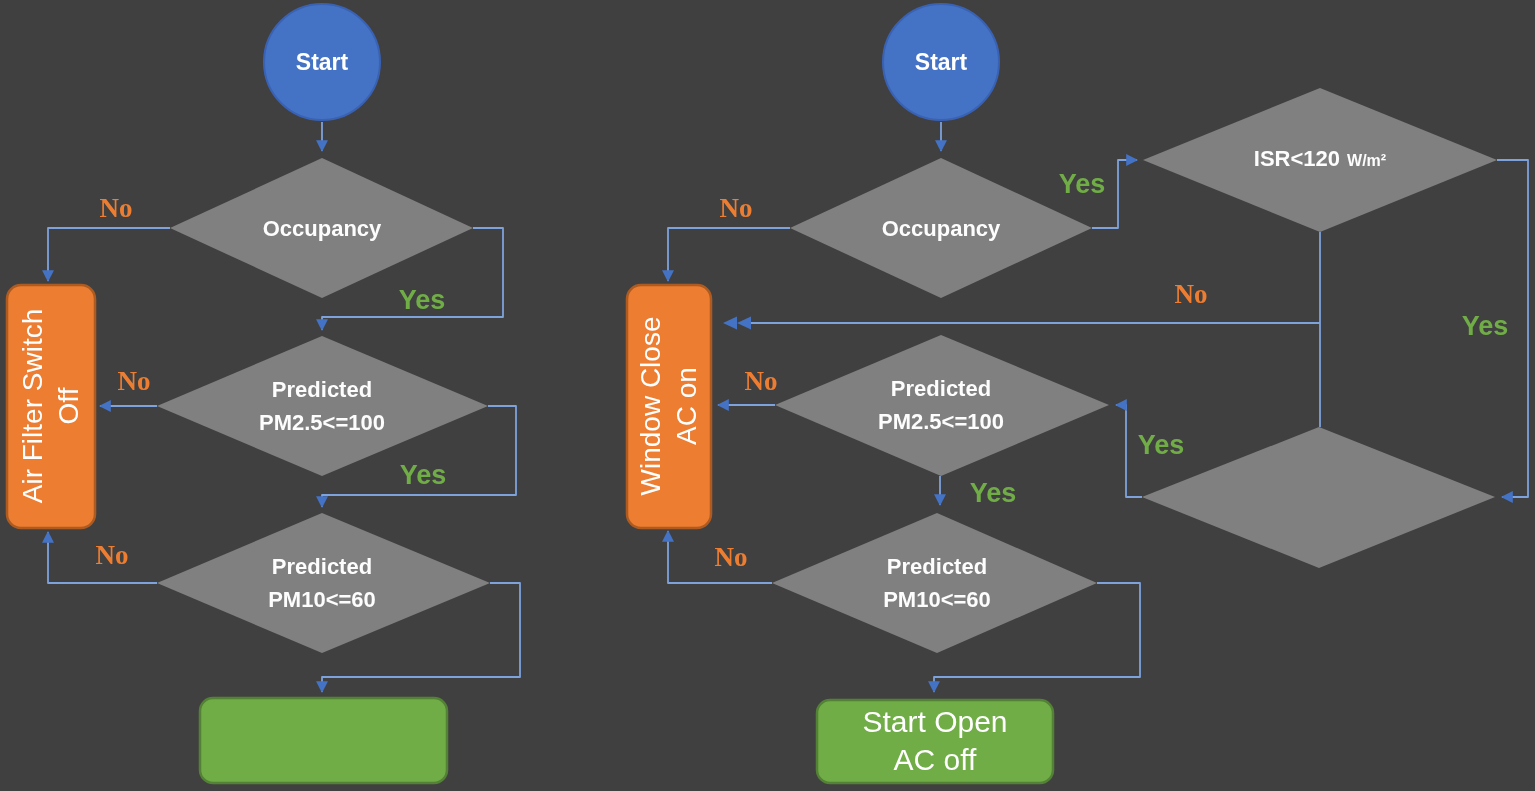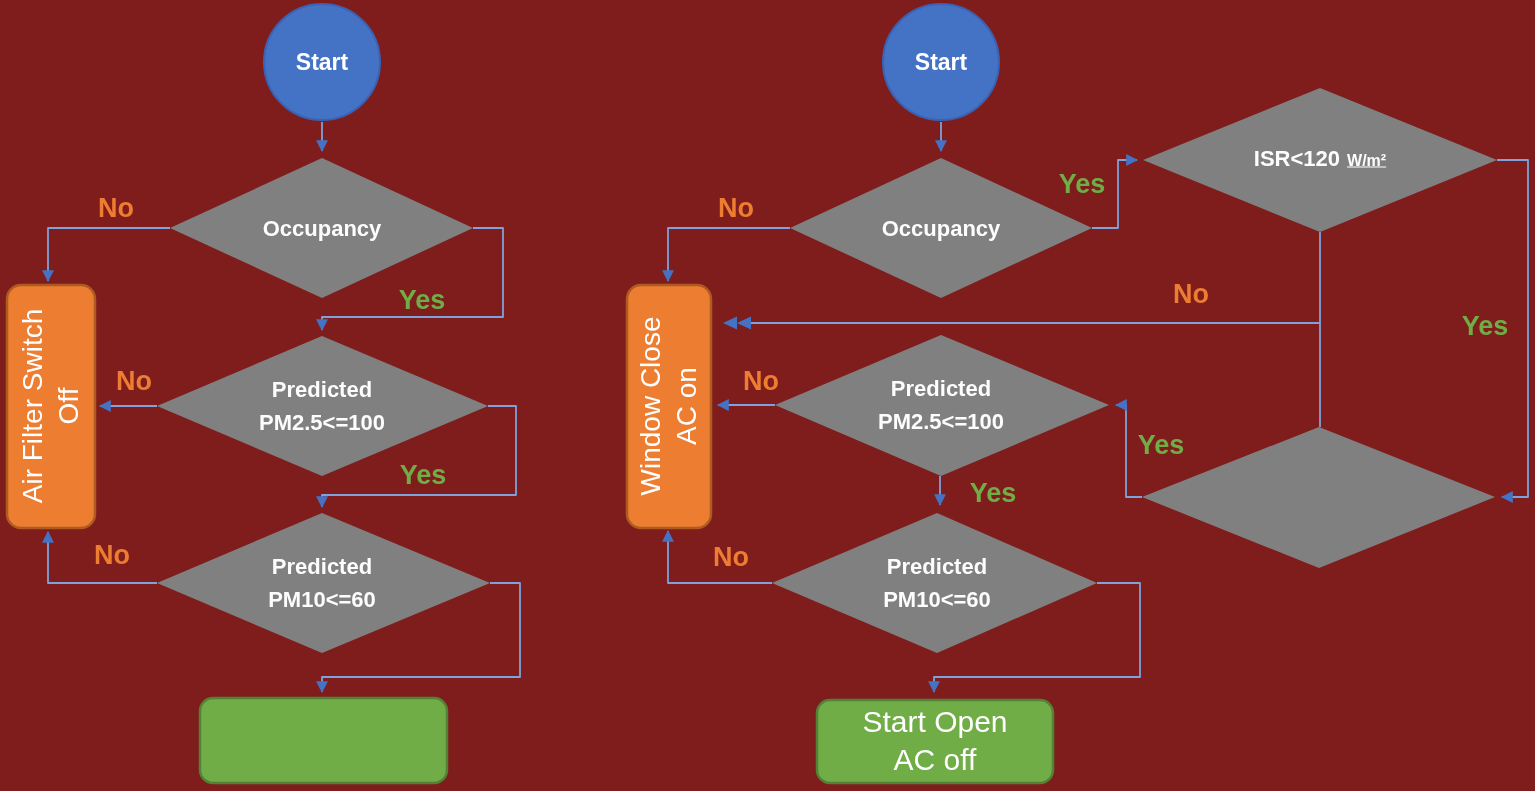--- a/index.html
+++ b/index.html
@@ -1,35 +1,35 @@
 <!DOCTYPE html>
 <html><head>
 <meta charset="utf-8">
 <style>
   html,body{margin:0;padding:0;background:#ffffff;}
   .stage{
-    position:relative;width:1535px;height:791px;background:#7f1d1d;
+    position:relative;width:1535px;height:791px;background:#404040;
     font-family:"Liberation Sans",sans-serif;overflow:hidden;
   }
   .stage svg{position:absolute;left:0;top:0;}
   .txt{
     position:absolute;transform:translate(-50%,-50%);
     text-align:center;white-space:pre-line;color:#ffffff;pointer-events:none;
   }
   .start-label{font-size:23px;font-weight:700;}
   .diamond-label{font-size:22px;font-weight:700;line-height:33px;color:#fdfdfd;}
   .box-label{font-size:30px;line-height:38px;}
   .vbox-label{
     font-size:28px;line-height:36px;width:340px;
     transform:translate(-50%,-50%) rotate(-90deg);
   }
   .edge-label{font-size:27px;font-weight:700;}
-  .no{color:#ED7D31;}
+  .no{color:#ED7D31;font-family:Liberation Serif, serif;}
   .yes{color:#70AD47;text-align:right;}
-  .unit{font-size:16px;font-weight:700;margin-left:7px;text-decoration:underline;}
+  .unit{font-size:16px;font-weight:700;margin-left:7px;}
 </style>
 </head>
 <body>
 
 <div class="stage">
 
   <svg width="1535" height="791" viewBox="0 0 1535 791">
     <defs>
       <marker id="ah" viewBox="0 0 12 12" refX="10.5" refY="6" markerWidth="13" markerHeight="13" markerUnits="userSpaceOnUse" orient="auto">
         <path d="M0.5,0.5 L11.5,6 L0.5,11.5 Z" fill="#4472C4"></path>

